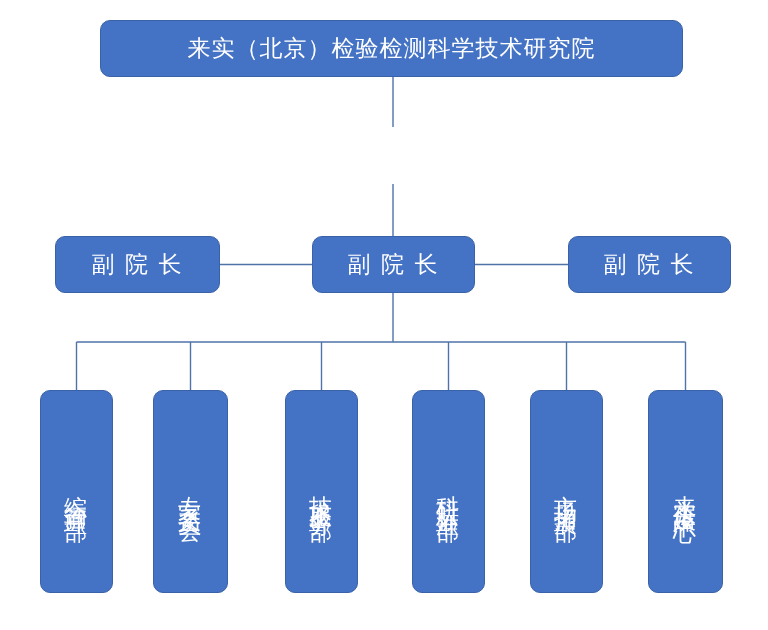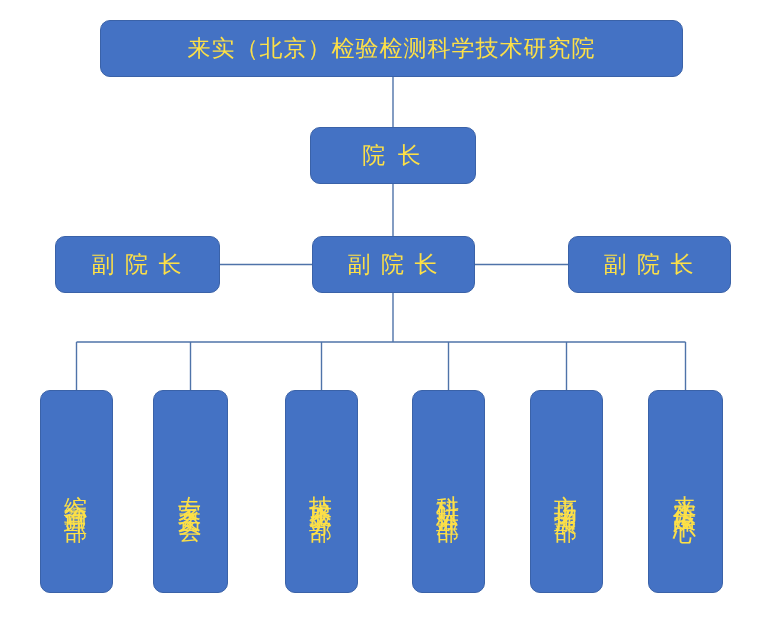--- a/index.html
+++ b/index.html
@@ -16,21 +16,21 @@
     left: 0; top: 0;
     width: 768px; height: 630px;
     z-index: 0;
   }
   .box {
     position: absolute;
     z-index: 1;
     background: #4472C4;
     border: 1px solid #3A62A8;
     border-radius: 10px;
-    color: #fde047;
+    color: #ffffff;
     display: flex;
     align-items: center;
     justify-content: center;
     font-size: 23px;
     letter-spacing: 2px;
     text-align: center;
     box-sizing: border-box;
     white-space: pre;
   }
   .box.root   { left: 100px; top: 20px;  width: 583px; height: 57px; letter-spacing: 1px; }
@@ -74,21 +74,20 @@
       <line x1="190.5" y1="342" x2="190.5" y2="390"></line>
       <line x1="321.5" y1="342" x2="321.5" y2="390"></line>
       <line x1="448.5" y1="342" x2="448.5" y2="390"></line>
       <line x1="566.5" y1="342" x2="566.5" y2="390"></line>
       <line x1="685.5" y1="342" x2="685.5" y2="390"></line>
     </g>
   </svg>
 
   <div class="box root">来实（北京）检验检测科学技术研究院</div>
 
-  <div class="box dean">院 长</div>
 
   <div class="box vice-l">副 院 长</div>
   <div class="box vice-c">副 院 长</div>
   <div class="box vice-r">副 院 长</div>
 
   <div class="box dept d1">综合管理部</div>
   <div class="box dept d2">专家委员会</div>
   <div class="box dept d3">技术服务部</div>
   <div class="box dept d4">科研标准部</div>
   <div class="box dept d5">市场拓展部</div>

